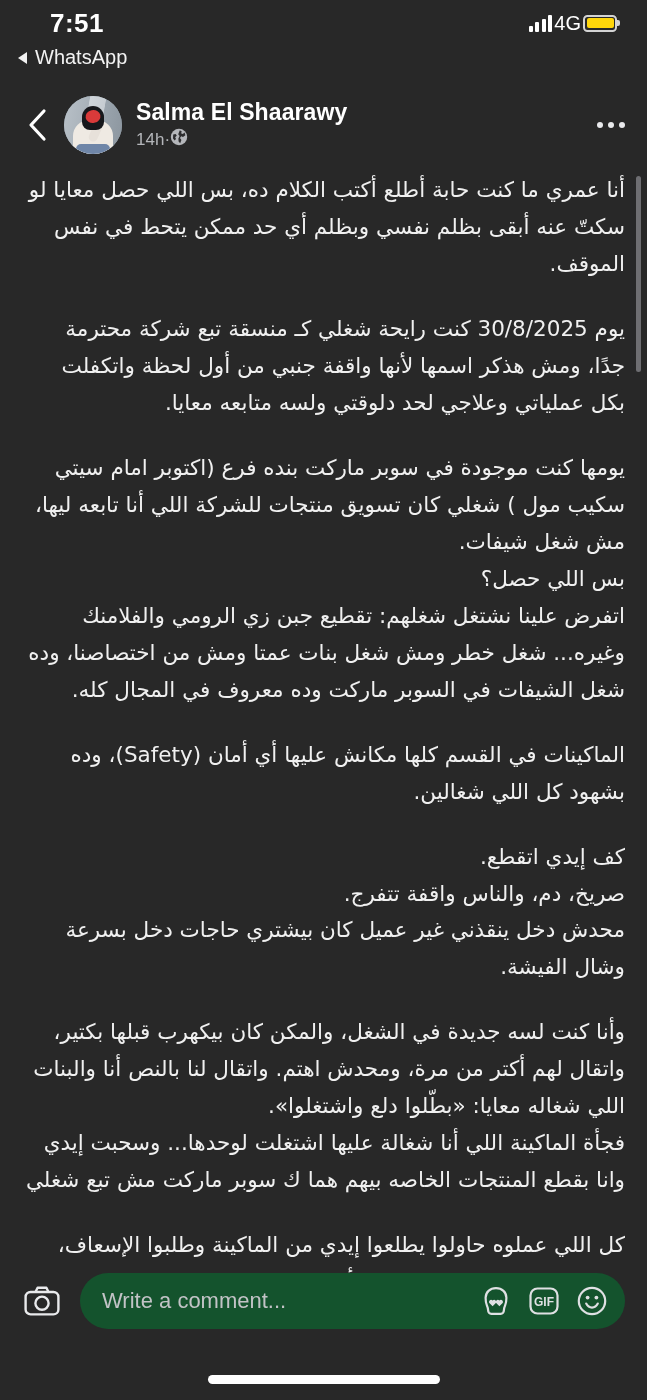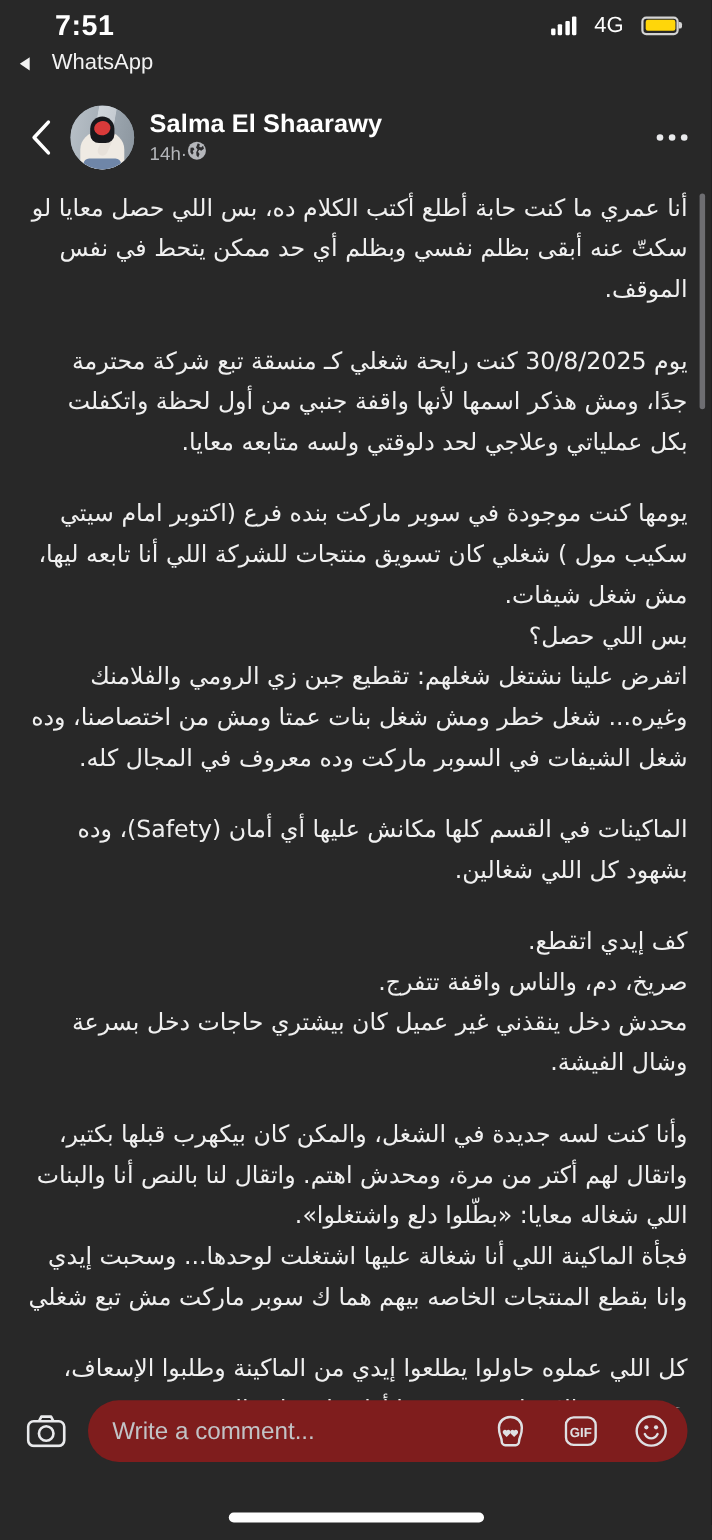--- a/index.html
+++ b/index.html
@@ -32,21 +32,21 @@
   }
   .status-time {
     font-size: 26px;
     font-weight: bold;
     letter-spacing: 0.5px;
     color: #ffffff;
   }
   .status-right {
     display: flex;
     align-items: center;
-    gap: 16px;
+    gap: 2px;
   }
   .signal-bars {
     display: flex;
     align-items: flex-end;
     gap: 2.5px;
     height: 17px;
   }
   .signal-bars i {
     display: block;
     width: 4px;
@@ -88,21 +88,21 @@
     border-radius: 0 2px 2px 0;
   }
 
   
   .back-app {
     position: absolute;
     top: 46px;
     left: 18px;
     display: flex;
     align-items: center;
-    gap: 20px;
+    gap: 8px;
     font-size: 20px;
     font-weight: 500;
     color: #f2f2f2;
   }
   .back-tri {
     width: 0;
     height: 0;
     border-top: 6.5px solid transparent;
     border-bottom: 6.5px solid transparent;
     border-right: 9px solid #f2f2f2;
@@ -275,27 +275,27 @@
     gap: 18px;
   }
   .camera-icon {
     flex: 0 0 auto;
     width: 40px; height: 40px;
     display: flex; align-items: center; justify-content: center;
   }
   .comment-pill {
     flex: 1 1 auto;
     height: 56px;
-    background: #7f1d1d;
+    background: #14532d;
     border-radius: 28px;
     display: flex;
     align-items: center;
     padding: 0 16px 0 22px;
     box-sizing: border-box;
-    gap: 30px;
+    gap: 14px;
   }
   .comment-placeholder {
     flex: 1 1 auto;
     font-size: 22px;
     color: #c2c3c6;
     white-space: nowrap;
     overflow: hidden;
   }
   .pill-icon {
     flex: 0 0 auto;

